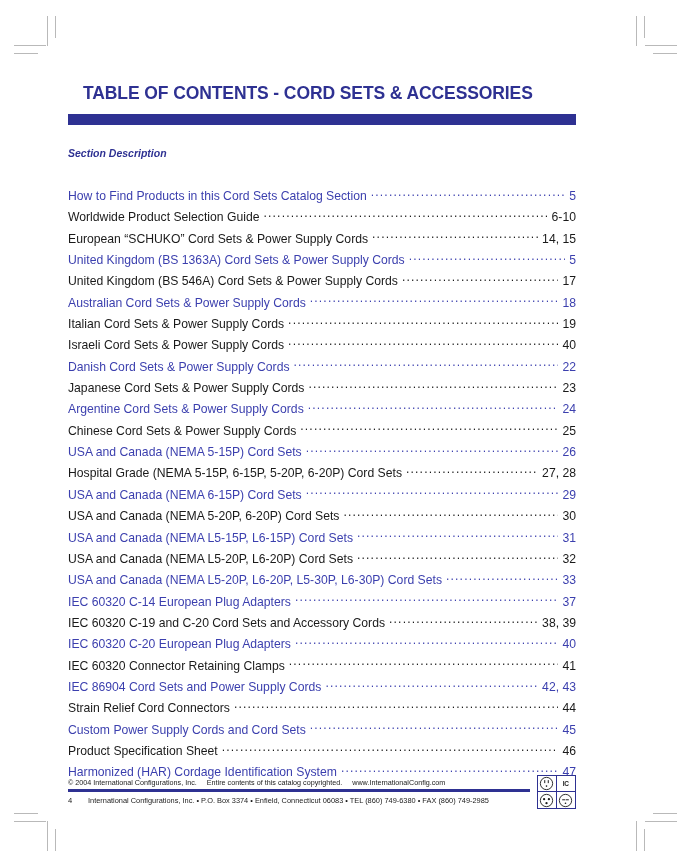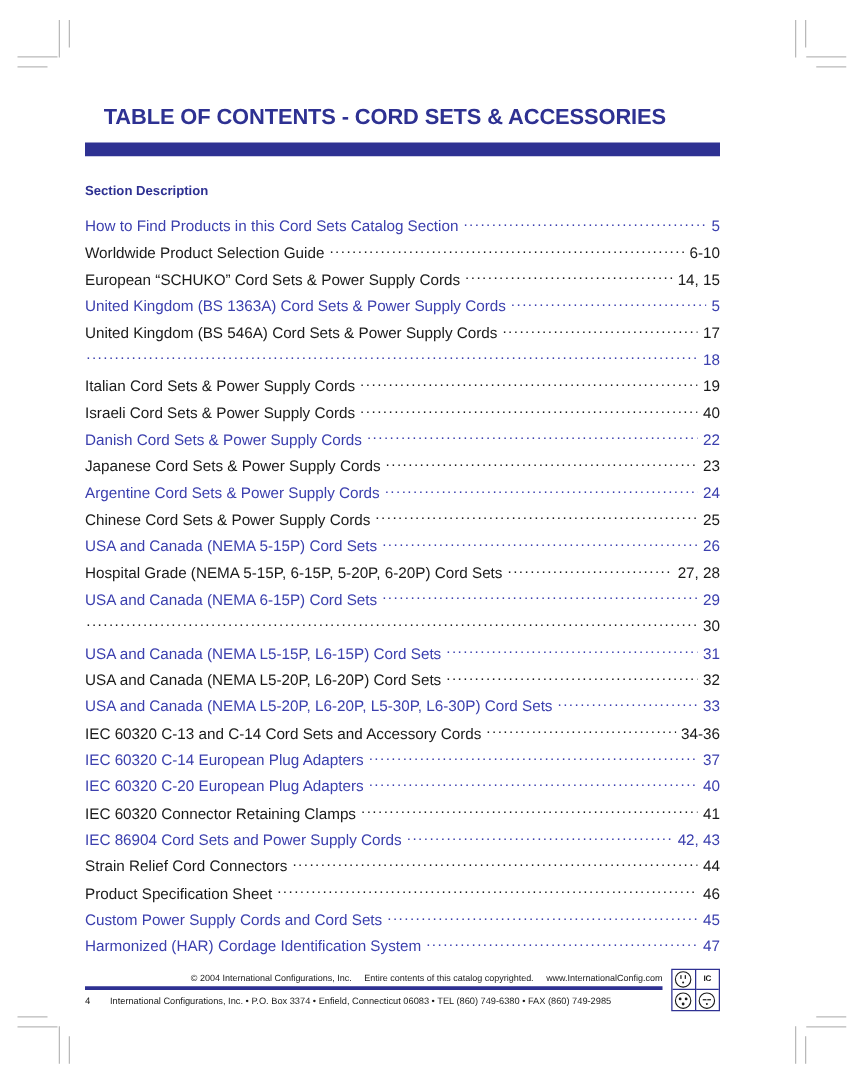--- a/index.html
+++ b/index.html
@@ -75,28 +75,29 @@
     height: 11px;
     background: #2e3192;
   }
 
   .section-head {
     position: absolute;
     left: 68px;
     top: 147px;
     font-size: 10.5px;
     font-weight: bold;
+    font-style: italic;
     color: #2e3192;
   }
 
   
   .toc {
     position: absolute;
     left: 68px;
-    top: 171px;
+    top: 186px;
     width: 508px;
   }
   .toc-row {
     display: flex;
     align-items: baseline;
     font-size: 12.2px;
     line-height: 21.35px;
     height: 21.35px;
     white-space: nowrap;
     color: #1a1a1a;
@@ -129,21 +130,21 @@
     text-align: right;
     padding-left: 3px;
   }
 
   
   .footer-copy {
     position: absolute;
     left: 68px;
     top: 778px;
     width: 462px;
-    text-align: right;
+    text-align: left;
     font-size: 7.2px;
     color: #1a1a1a;
   }
   .footer-copy span { white-space: pre; }
 
   .footer-rule {
     position: absolute;
     left: 68px;
     top: 789px;
     width: 462px;
@@ -260,20 +261,21 @@
       <span class="toc-title">United Kingdom (BS 1363A) Cord Sets &amp; Power Supply Cords</span>
       <span class="leader"></span>
       <span class="toc-page">5</span>
     </div>
     <div class="toc-row">
       <span class="toc-title">United Kingdom (BS 546A) Cord Sets &amp; Power Supply Cords</span>
       <span class="leader"></span>
       <span class="toc-page">17</span>
     </div>
     <div class="toc-row blue">
+      <span class="toc-title">Australian Cord Sets &amp; Power Supply Cords</span>
       <span class="leader"></span>
       <span class="toc-page">18</span>
     </div>
     <div class="toc-row">
       <span class="toc-title">Italian Cord Sets &amp; Power Supply Cords</span>
       <span class="leader"></span>
       <span class="toc-page">19</span>
     </div>
     <div class="toc-row">
       <span class="toc-title">Israeli Cord Sets &amp; Power Supply Cords</span>
@@ -309,77 +311,78 @@
       <span class="toc-title">Hospital Grade (NEMA 5-15P, 6-15P, 5-20P, 6-20P) Cord Sets</span>
       <span class="leader"></span>
       <span class="toc-page">27, 28</span>
     </div>
     <div class="toc-row blue">
       <span class="toc-title">USA and Canada (NEMA 6-15P) Cord Sets</span>
       <span class="leader"></span>
       <span class="toc-page">29</span>
     </div>
     <div class="toc-row">
+      <span class="toc-title">USA and Canada (NEMA 5-20P, 6-20P) Cord Sets</span>
       <span class="leader"></span>
       <span class="toc-page">30</span>
     </div>
     <div class="toc-row blue">
       <span class="toc-title">USA and Canada (NEMA L5-15P, L6-15P) Cord Sets</span>
       <span class="leader"></span>
       <span class="toc-page">31</span>
     </div>
     <div class="toc-row">
       <span class="toc-title">USA and Canada (NEMA L5-20P, L6-20P) Cord Sets</span>
       <span class="leader"></span>
       <span class="toc-page">32</span>
     </div>
     <div class="toc-row blue">
       <span class="toc-title">USA and Canada (NEMA L5-20P, L6-20P, L5-30P, L6-30P) Cord Sets</span>
       <span class="leader"></span>
       <span class="toc-page">33</span>
     </div>
-    <div class="toc-row">
-      <span class="toc-title">IEC 60320 C-13 and C-14 Cord Sets and Accessory Cords</span>
-      <span class="leader"></span>
-      <span class="toc-page">34-36</span>
-    </div>
     <div class="toc-row blue">
       <span class="toc-title">IEC 60320 C-14 European Plug Adapters</span>
       <span class="leader"></span>
       <span class="toc-page">37</span>
     </div>
+    <div class="toc-row">
+      <span class="toc-title">IEC 60320 C-19 and C-20 Cord Sets and Accessory Cords</span>
+      <span class="leader"></span>
+      <span class="toc-page">38, 39</span>
+    </div>
     <div class="toc-row blue">
       <span class="toc-title">IEC 60320 C-20 European Plug Adapters</span>
       <span class="leader"></span>
       <span class="toc-page">40</span>
     </div>
     <div class="toc-row">
       <span class="toc-title">IEC 60320 Connector Retaining Clamps</span>
       <span class="leader"></span>
       <span class="toc-page">41</span>
     </div>
     <div class="toc-row blue">
       <span class="toc-title">IEC 86904 Cord Sets and Power Supply Cords</span>
       <span class="leader"></span>
       <span class="toc-page">42, 43</span>
     </div>
     <div class="toc-row">
       <span class="toc-title">Strain Relief Cord Connectors</span>
       <span class="leader"></span>
       <span class="toc-page">44</span>
     </div>
+    <div class="toc-row blue">
+      <span class="toc-title">Custom Power Supply Cords and Cord Sets</span>
+      <span class="leader"></span>
+      <span class="toc-page">45</span>
+    </div>
     <div class="toc-row">
       <span class="toc-title">Product Specification Sheet</span>
       <span class="leader"></span>
       <span class="toc-page">46</span>
-    </div>
-    <div class="toc-row blue">
-      <span class="toc-title">Custom Power Supply Cords and Cord Sets</span>
-      <span class="leader"></span>
-      <span class="toc-page">45</span>
     </div>
     <div class="toc-row blue">
       <span class="toc-title">Harmonized (HAR) Cordage Identification System</span>
       <span class="leader"></span>
       <span class="toc-page">47</span>
     </div>
   </div>
 
 <div class="footer-copy">
   <span>© 2004 International Configurations, Inc.</span><span>     </span><span>Entire contents of this catalog copyrighted.</span><span>     </span><span>www.InternationalConfig.com</span>

